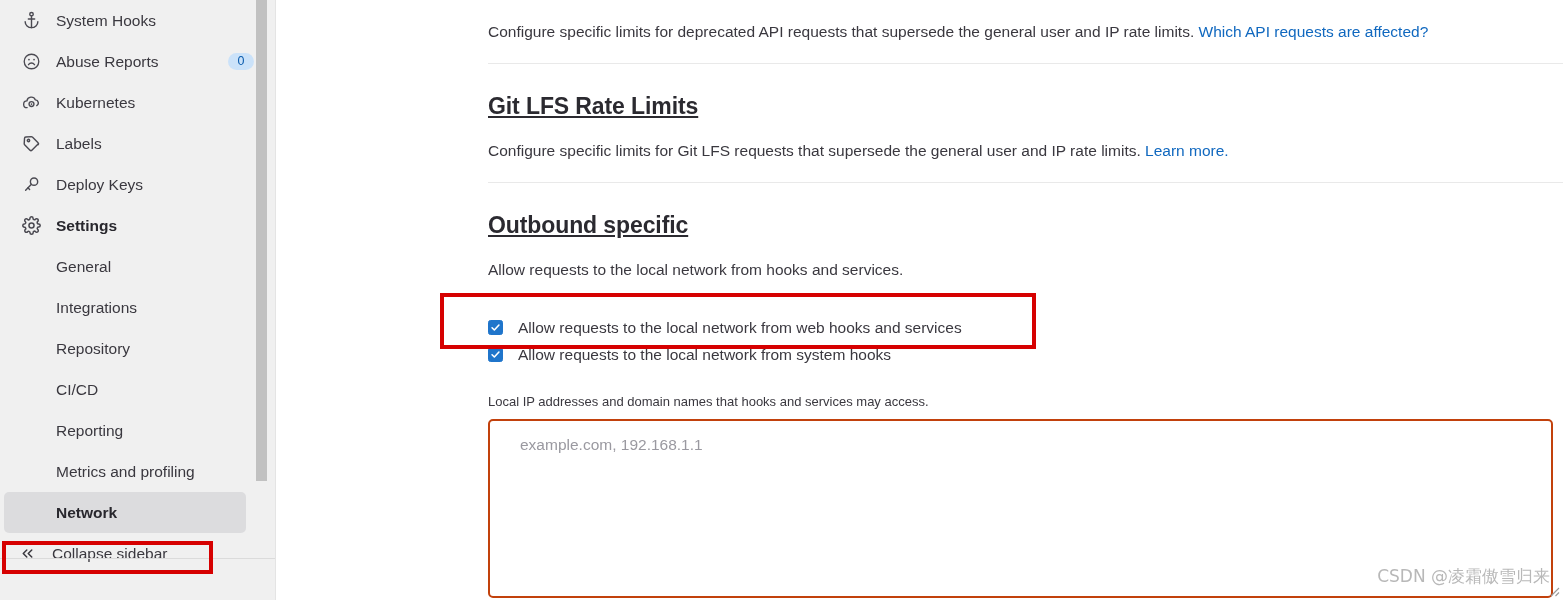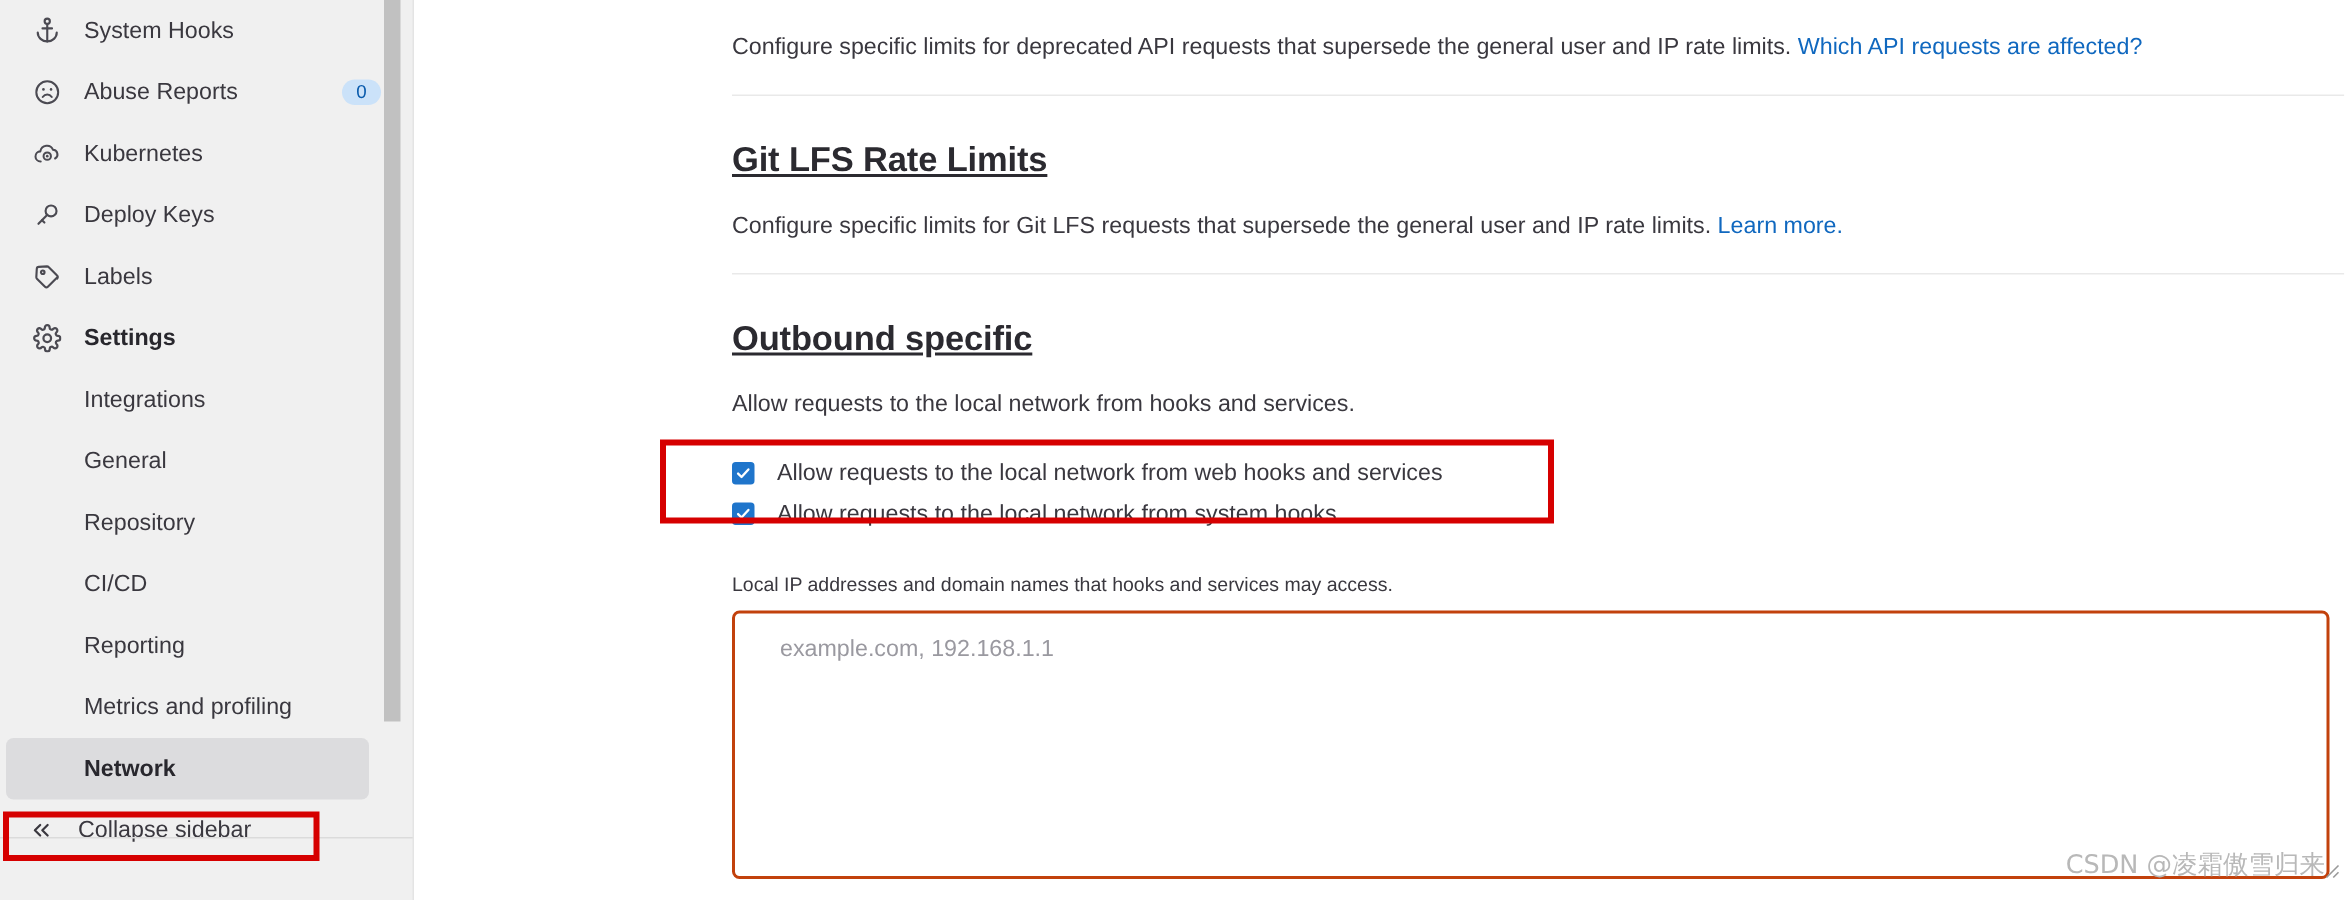--- a/index.html
+++ b/index.html
@@ -165,21 +165,21 @@
     line-height: 1.25;
     letter-spacing: -0.1px;
     text-decoration: underline;
   }
   .sect-desc {
     font-size: 15.5px;
     color: #3a383f;
     margin: 18px 0 0 0;
     line-height: 1.5;
   }
-  .checks { margin-top: 21px; }
+  .checks { margin-top: 33px; }
   .check-row {
     display: flex;
     align-items: center;
     height: 27px;
     cursor: pointer;
   }
   .cbox {
     width: 15px; height: 15px;
     flex: 0 0 15px;
     border-radius: 2.5px;
@@ -286,54 +286,54 @@
             <path d="M6.5 18.5A4.2 4.2 0 0 1 6.2 10a5.6 5.6 0 0 1 10.7-1.3A3.9 3.9 0 0 1 18.6 16"></path>
             <circle cx="12" cy="14" r="3.1"></circle>
             <circle cx="12" cy="14" r="1.1" fill="currentColor" stroke="none"></circle>
           </svg>
         </span>
         <span class="lbl">Kubernetes</span>
       </div>
 
       <div class="nav-item">
         <span class="ic">
+          <svg width="19" height="19" viewBox="0 0 24 24" fill="none" stroke="currentColor" stroke-width="1.8" stroke-linejoin="round">
+            <path d="M20.3 12.6 12.5 20.4a1.7 1.7 0 0 1-2.4 0L3.3 13.6a1.7 1.7 0 0 1-.5-1.3l.4-7a1.7 1.7 0 0 1 1.6-1.6l7-.4c.5 0 1 .16 1.3.5l7.2 7.2a1.7 1.7 0 0 1 0 2.6z"></path>
+            <circle cx="8.2" cy="8.2" r="1.5"></circle>
+          </svg>
+        </span>
+        <span class="lbl">Labels</span>
+      </div>
+
+      <div class="nav-item">
+        <span class="ic">
           <svg width="19" height="19" viewBox="0 0 24 24" fill="none" stroke="currentColor" stroke-width="1.8" stroke-linecap="round" stroke-linejoin="round">
             <circle cx="15.2" cy="8.4" r="4.6"></circle>
             <path d="M11.9 11.7 4.6 19.2"></path>
               <path d="M7.6 16.2l2 2"></path>
           </svg>
         </span>
         <span class="lbl">Deploy Keys</span>
       </div>
 
-      <div class="nav-item">
-        <span class="ic">
-          <svg width="19" height="19" viewBox="0 0 24 24" fill="none" stroke="currentColor" stroke-width="1.8" stroke-linejoin="round">
-            <path d="M20.3 12.6 12.5 20.4a1.7 1.7 0 0 1-2.4 0L3.3 13.6a1.7 1.7 0 0 1-.5-1.3l.4-7a1.7 1.7 0 0 1 1.6-1.6l7-.4c.5 0 1 .16 1.3.5l7.2 7.2a1.7 1.7 0 0 1 0 2.6z"></path>
-            <circle cx="8.2" cy="8.2" r="1.5"></circle>
-          </svg>
-        </span>
-        <span class="lbl">Labels</span>
-      </div>
-
       <div class="nav-item bold">
         <span class="ic">
           <svg width="19" height="19" viewBox="0 0 24 24" fill="none" stroke="currentColor" stroke-width="1.9" stroke-linecap="round" stroke-linejoin="round">
             <circle cx="12" cy="12" r="3.2"></circle>
             <path d="M19.4 15a1.6 1.6 0 0 0 .3 1.8l.1.1a2 2 0 1 1-2.8 2.8l-.1-.1a1.6 1.6 0 0 0-1.8-.3 1.6 1.6 0 0 0-1 1.5V21a2 2 0 1 1-4 0v-.1A1.6 1.6 0 0 0 9 19.4a1.6 1.6 0 0 0-1.8.3l-.1.1a2 2 0 1 1-2.8-2.8l.1-.1a1.6 1.6 0 0 0 .3-1.8 1.6 1.6 0 0 0-1.5-1H3a2 2 0 1 1 0-4h.1A1.6 1.6 0 0 0 4.6 9a1.6 1.6 0 0 0-.3-1.8l-.1-.1a2 2 0 1 1 2.8-2.8l.1.1a1.6 1.6 0 0 0 1.8.3H9a1.6 1.6 0 0 0 1-1.5V3a2 2 0 1 1 4 0v.1a1.6 1.6 0 0 0 1 1.5 1.6 1.6 0 0 0 1.8-.3l.1-.1a2 2 0 1 1 2.8 2.8l-.1.1a1.6 1.6 0 0 0-.3 1.8V9a1.6 1.6 0 0 0 1.5 1H21a2 2 0 1 1 0 4h-.1a1.6 1.6 0 0 0-1.5 1z"></path>
           </svg>
         </span>
         <span class="lbl">Settings</span>
       </div>
 
       <div class="sub-item">
+        <span>General</span>
+      </div>
+      <div class="sub-item">
         <span>Integrations</span>
-      </div>
-      <div class="sub-item">
-        <span>General</span>
       </div>
       <div class="sub-item">
         <span>Repository</span>
       </div>
       <div class="sub-item">
         <span>CI/CD</span>
       </div>
       <div class="sub-item">
         <span>Reporting</span>
       </div>

